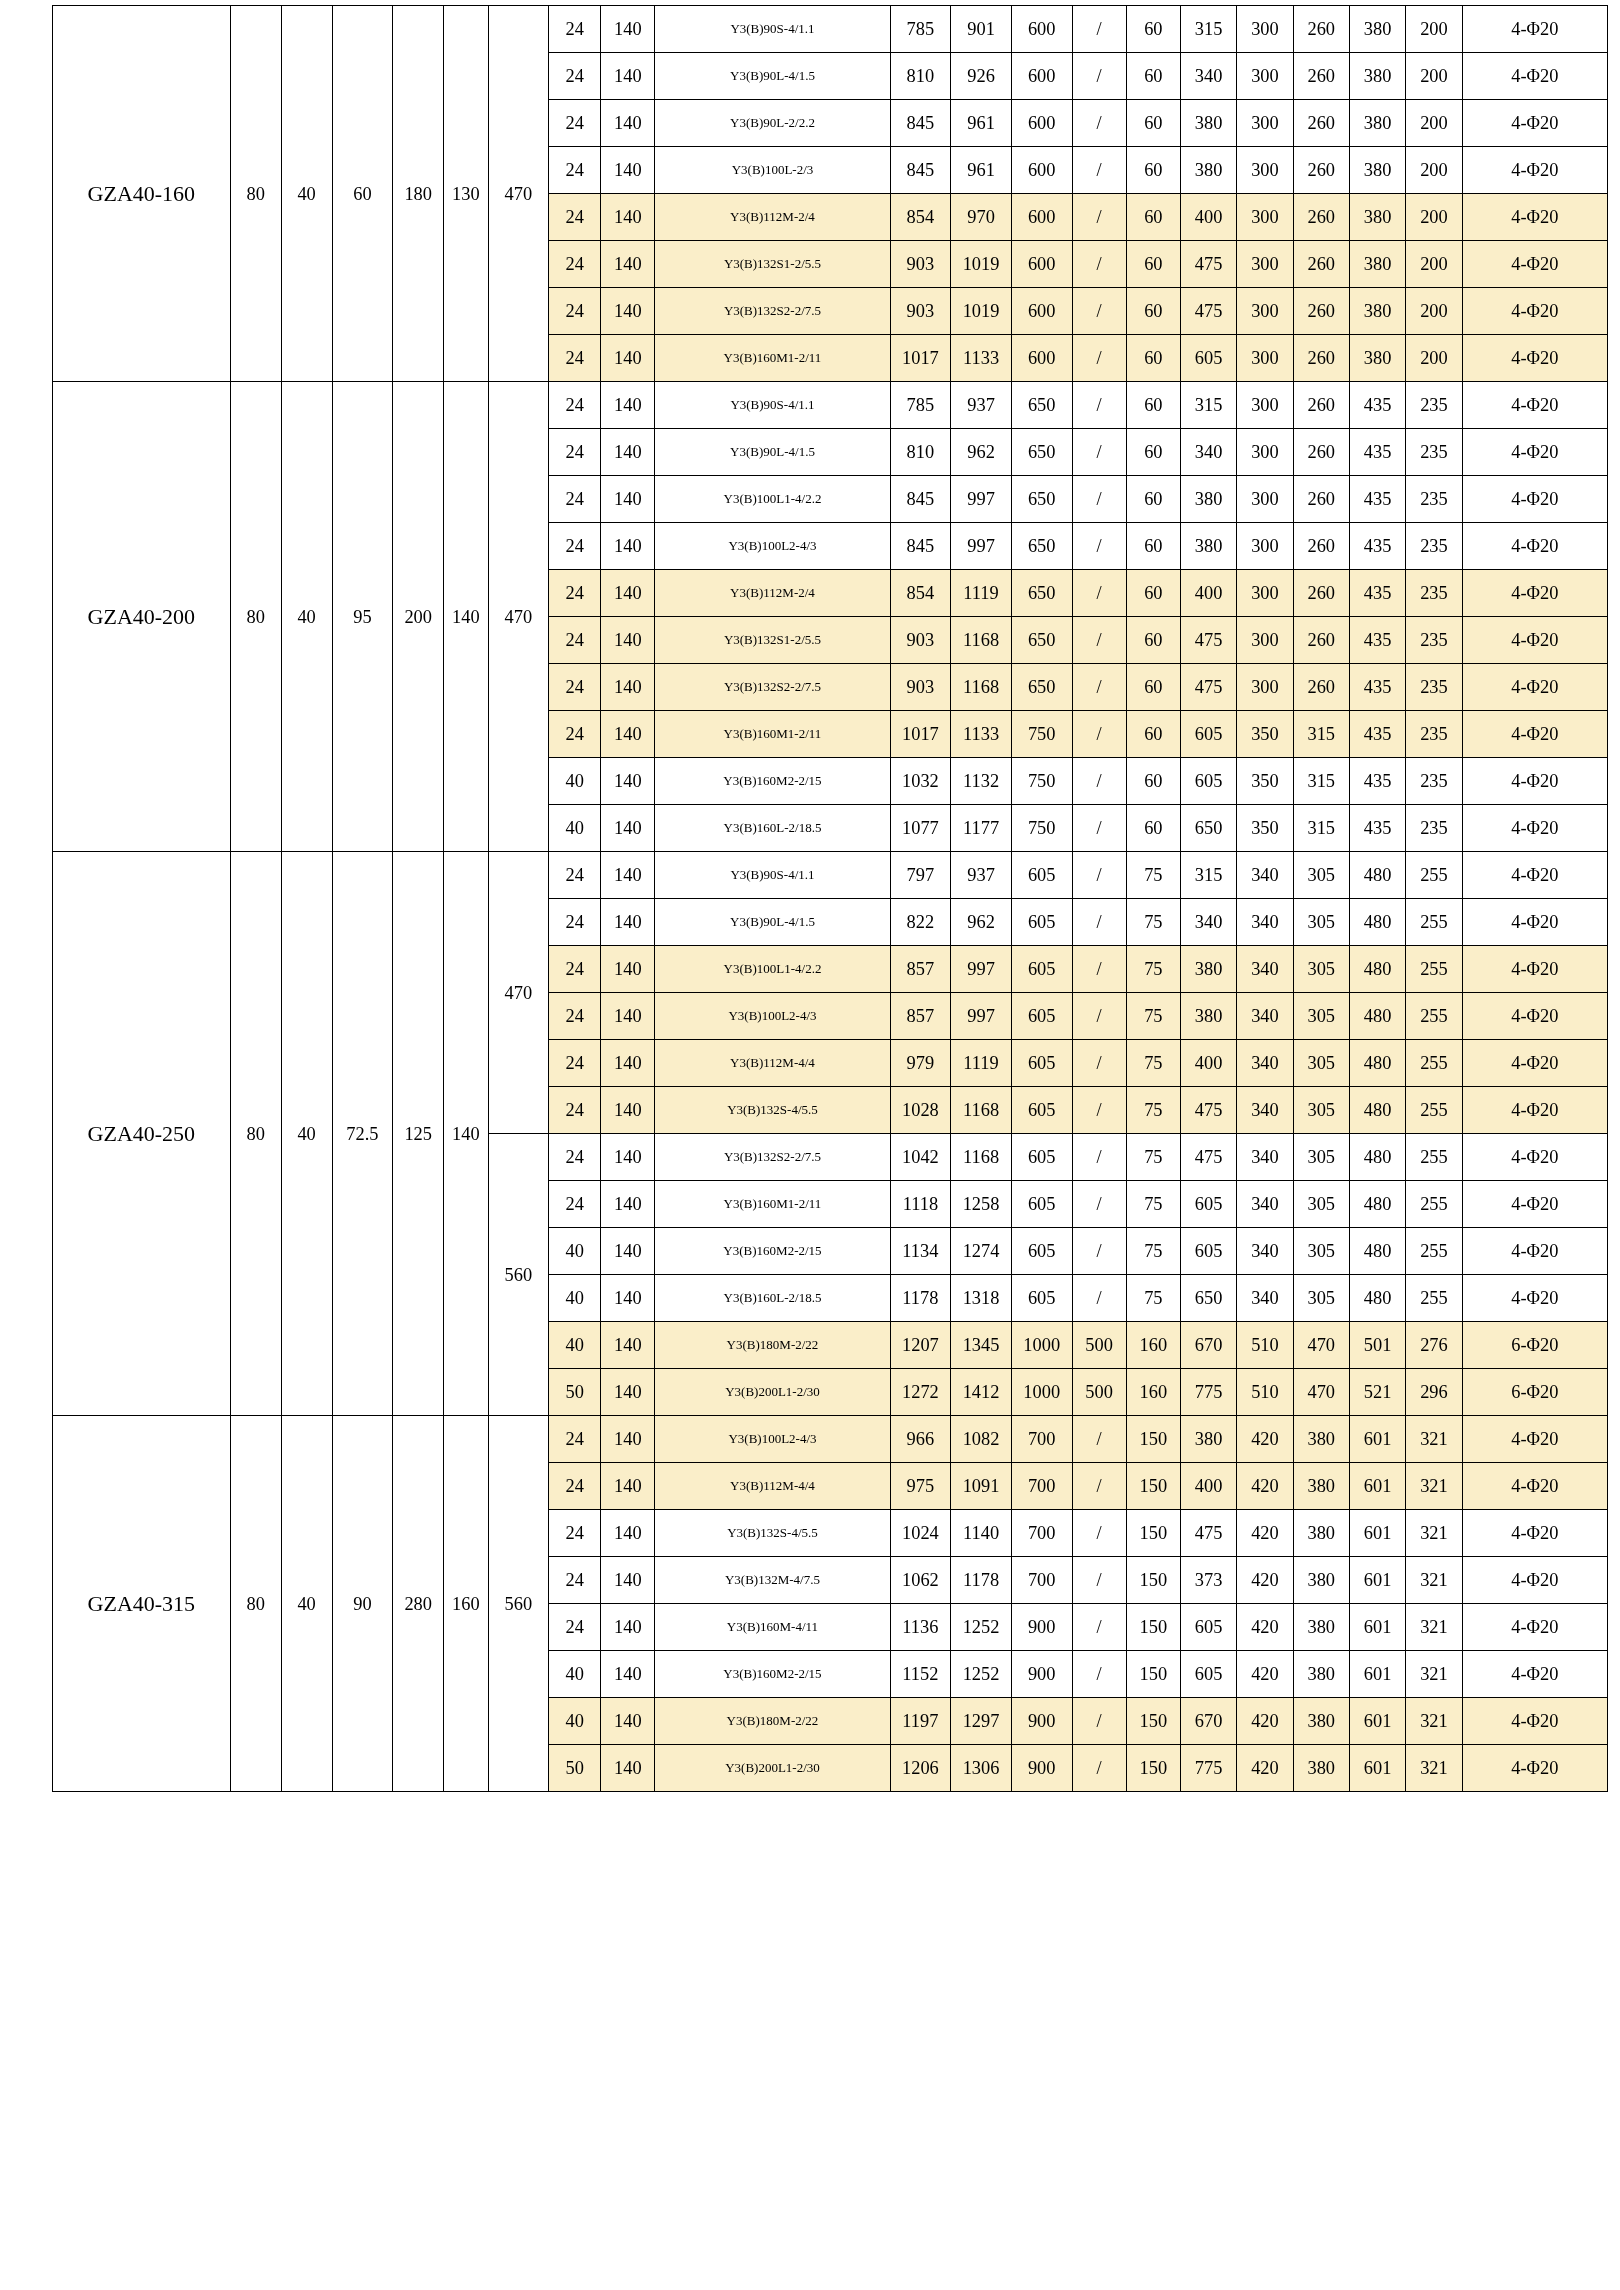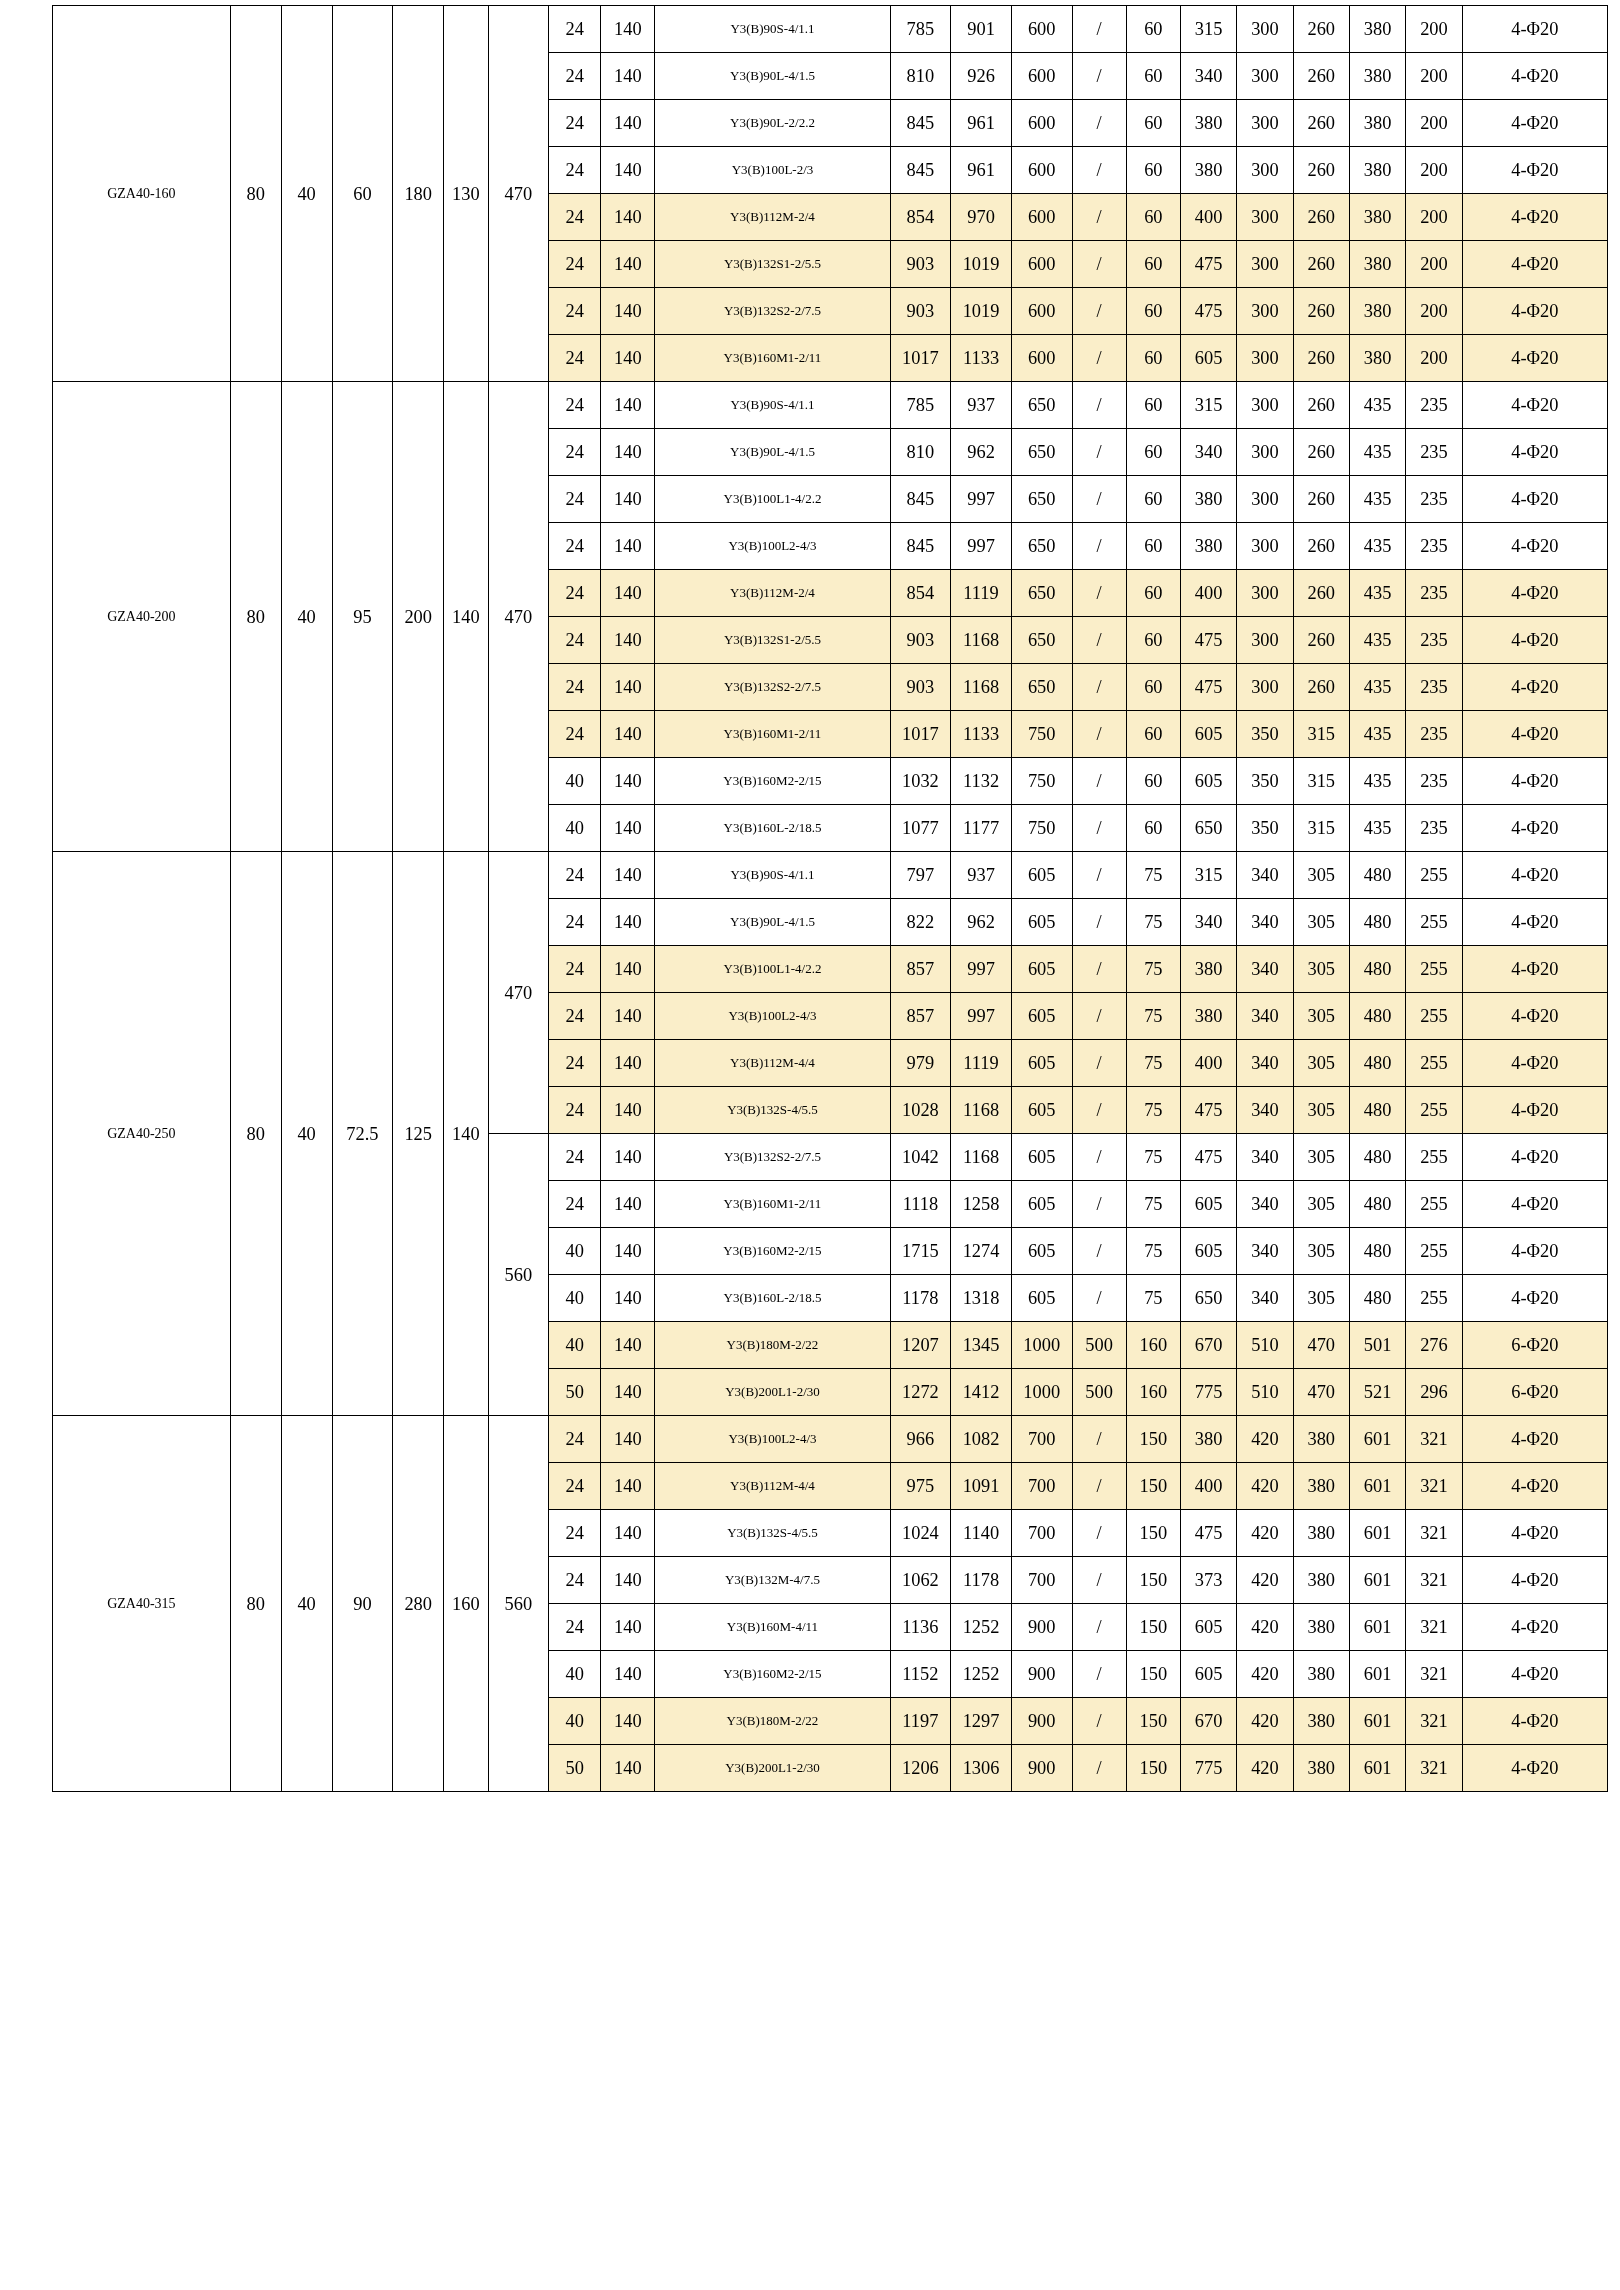--- a/index.html
+++ b/index.html
@@ -33,21 +33,21 @@
     padding: 0;
     height: 46px;
     line-height: 1.1;
     white-space: nowrap;
     overflow: hidden;
   }
   td.hl {
     background: #faeec9;
   }
   td.model {
-    font-size: 14px;
+    font-size: 22px;
   }
   td.motor {
     font-size: 13px;
   }
   
   col.c-model  { width: 164px; }
   col.c-dn     { width: 47px; }
   col.c-a      { width: 47px; }
   col.c-b      { width: 56px; }
   col.c-c      { width: 47px; }
@@ -532,21 +532,21 @@
           <td>340</td>
           <td>305</td>
           <td>480</td>
           <td>255</td>
           <td>4-Φ20</td>
         </tr>
         <tr>
           <td>40</td>
           <td>140</td>
           <td class=" motor">Y3(B)160M2-2/15</td>
-          <td>1715</td>
+          <td>1134</td>
           <td>1274</td>
           <td>605</td>
           <td>/</td>
           <td>75</td>
           <td>605</td>
           <td>340</td>
           <td>305</td>
           <td>480</td>
           <td>255</td>
           <td>4-Φ20</td>

